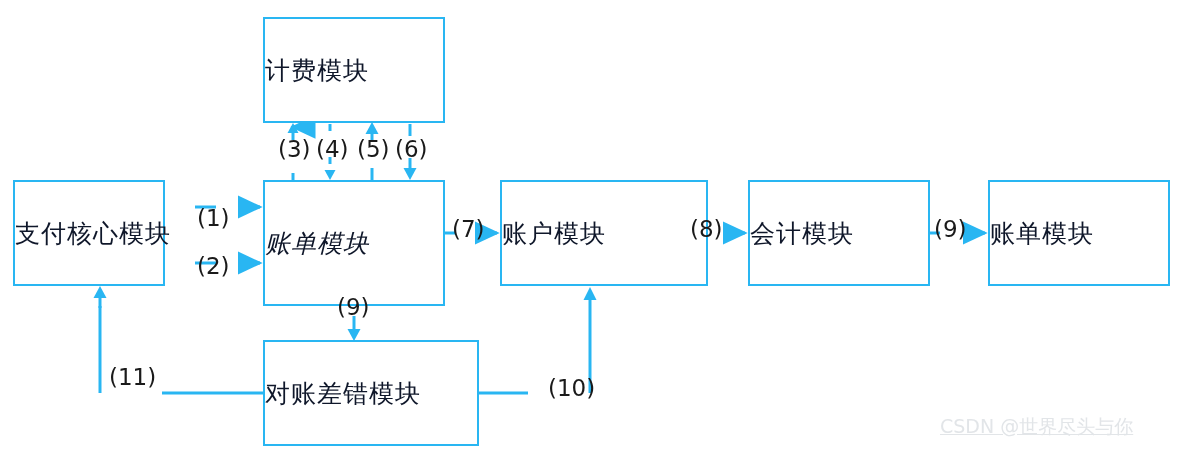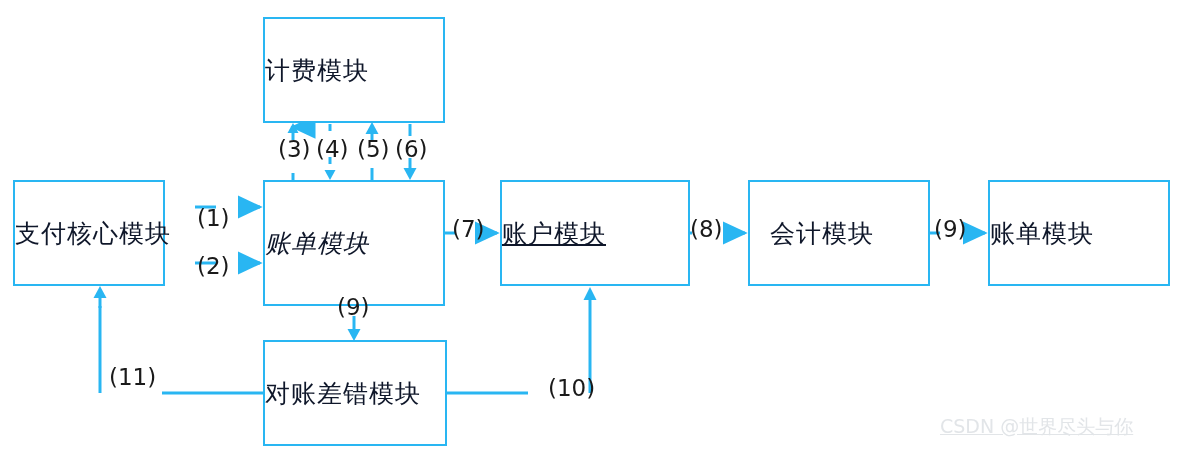--- a/index.html
+++ b/index.html
@@ -146,33 +146,33 @@
   </div>
 
   <div class="node" style="left:13px; top:180px; width:152px; height:106px;">
     <span>支付核心模块</span>
   </div>
 
   <div class="node" style="left:263px; top:180px; width:182px; height:126px;font-style:italic;">
     <span>账单模块</span>
   </div>
 
-  <div class="node" style="left:500px; top:180px; width:190px; height:106px;text-decoration:underline;">
+  <div class="node" style="left:500px; top:180px; width:208px; height:106px;">
     <span>账户模块</span>
   </div>
 
-  <div class="node" style="left:748px; top:180px; width:182px; height:106px;padding-left:20px;">
+  <div class="node" style="left:748px; top:180px; width:182px; height:106px;">
     <span>会计模块</span>
   </div>
 
   <div class="node" style="left:988px; top:180px; width:182px; height:106px;">
     <span>账单模块</span>
   </div>
 
-  <div class="node" style="left:263px; top:340px; width:184px; height:106px;">
+  <div class="node" style="left:263px; top:340px; width:216px; height:106px;">
     <span>对账差错模块</span>
   </div>
 
   <div class="edge-label" style="left:197px; top:205px;">(1)</div>
   <div class="edge-label" style="left:197px; top:253px;">(2)</div>
   <div class="edge-label" style="left:278px; top:136px;">(3)</div>
   <div class="edge-label" style="left:316px; top:136px;">(4)</div>
   <div class="edge-label" style="left:357px; top:136px;">(5)</div>
   <div class="edge-label" style="left:395px; top:136px;">(6)</div>
   <div class="edge-label" style="left:452px; top:216px;">(7)</div>

